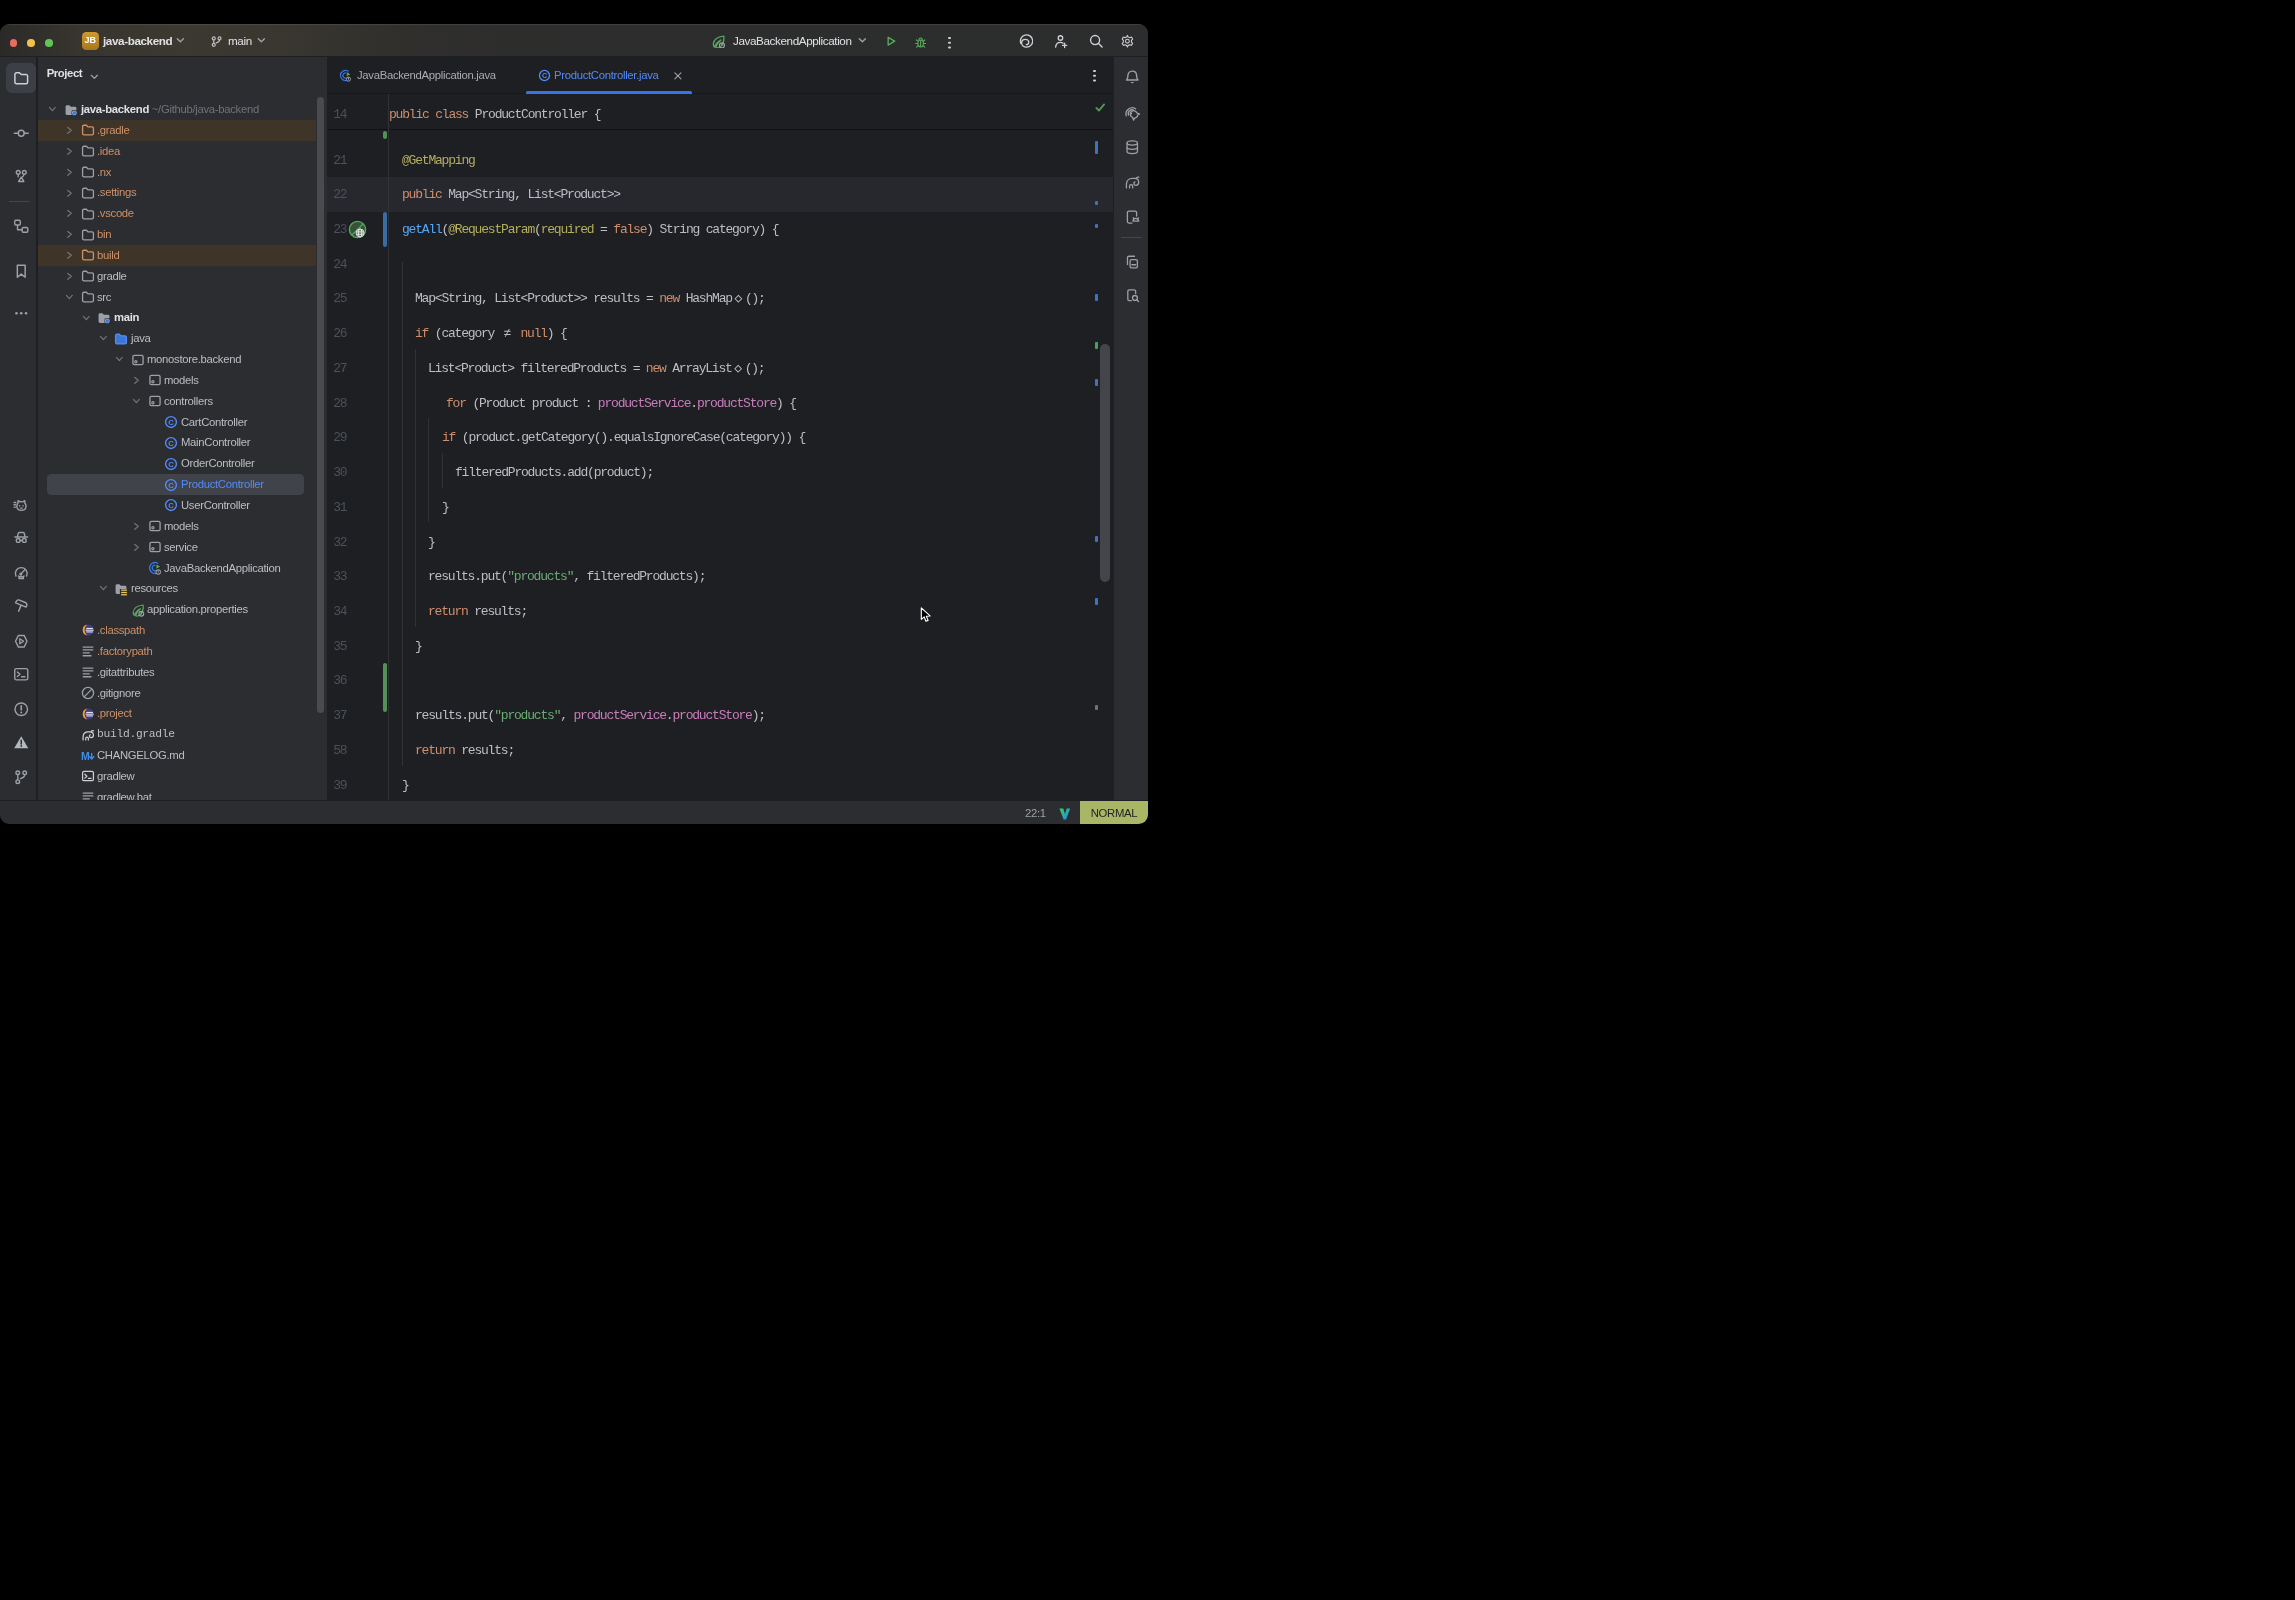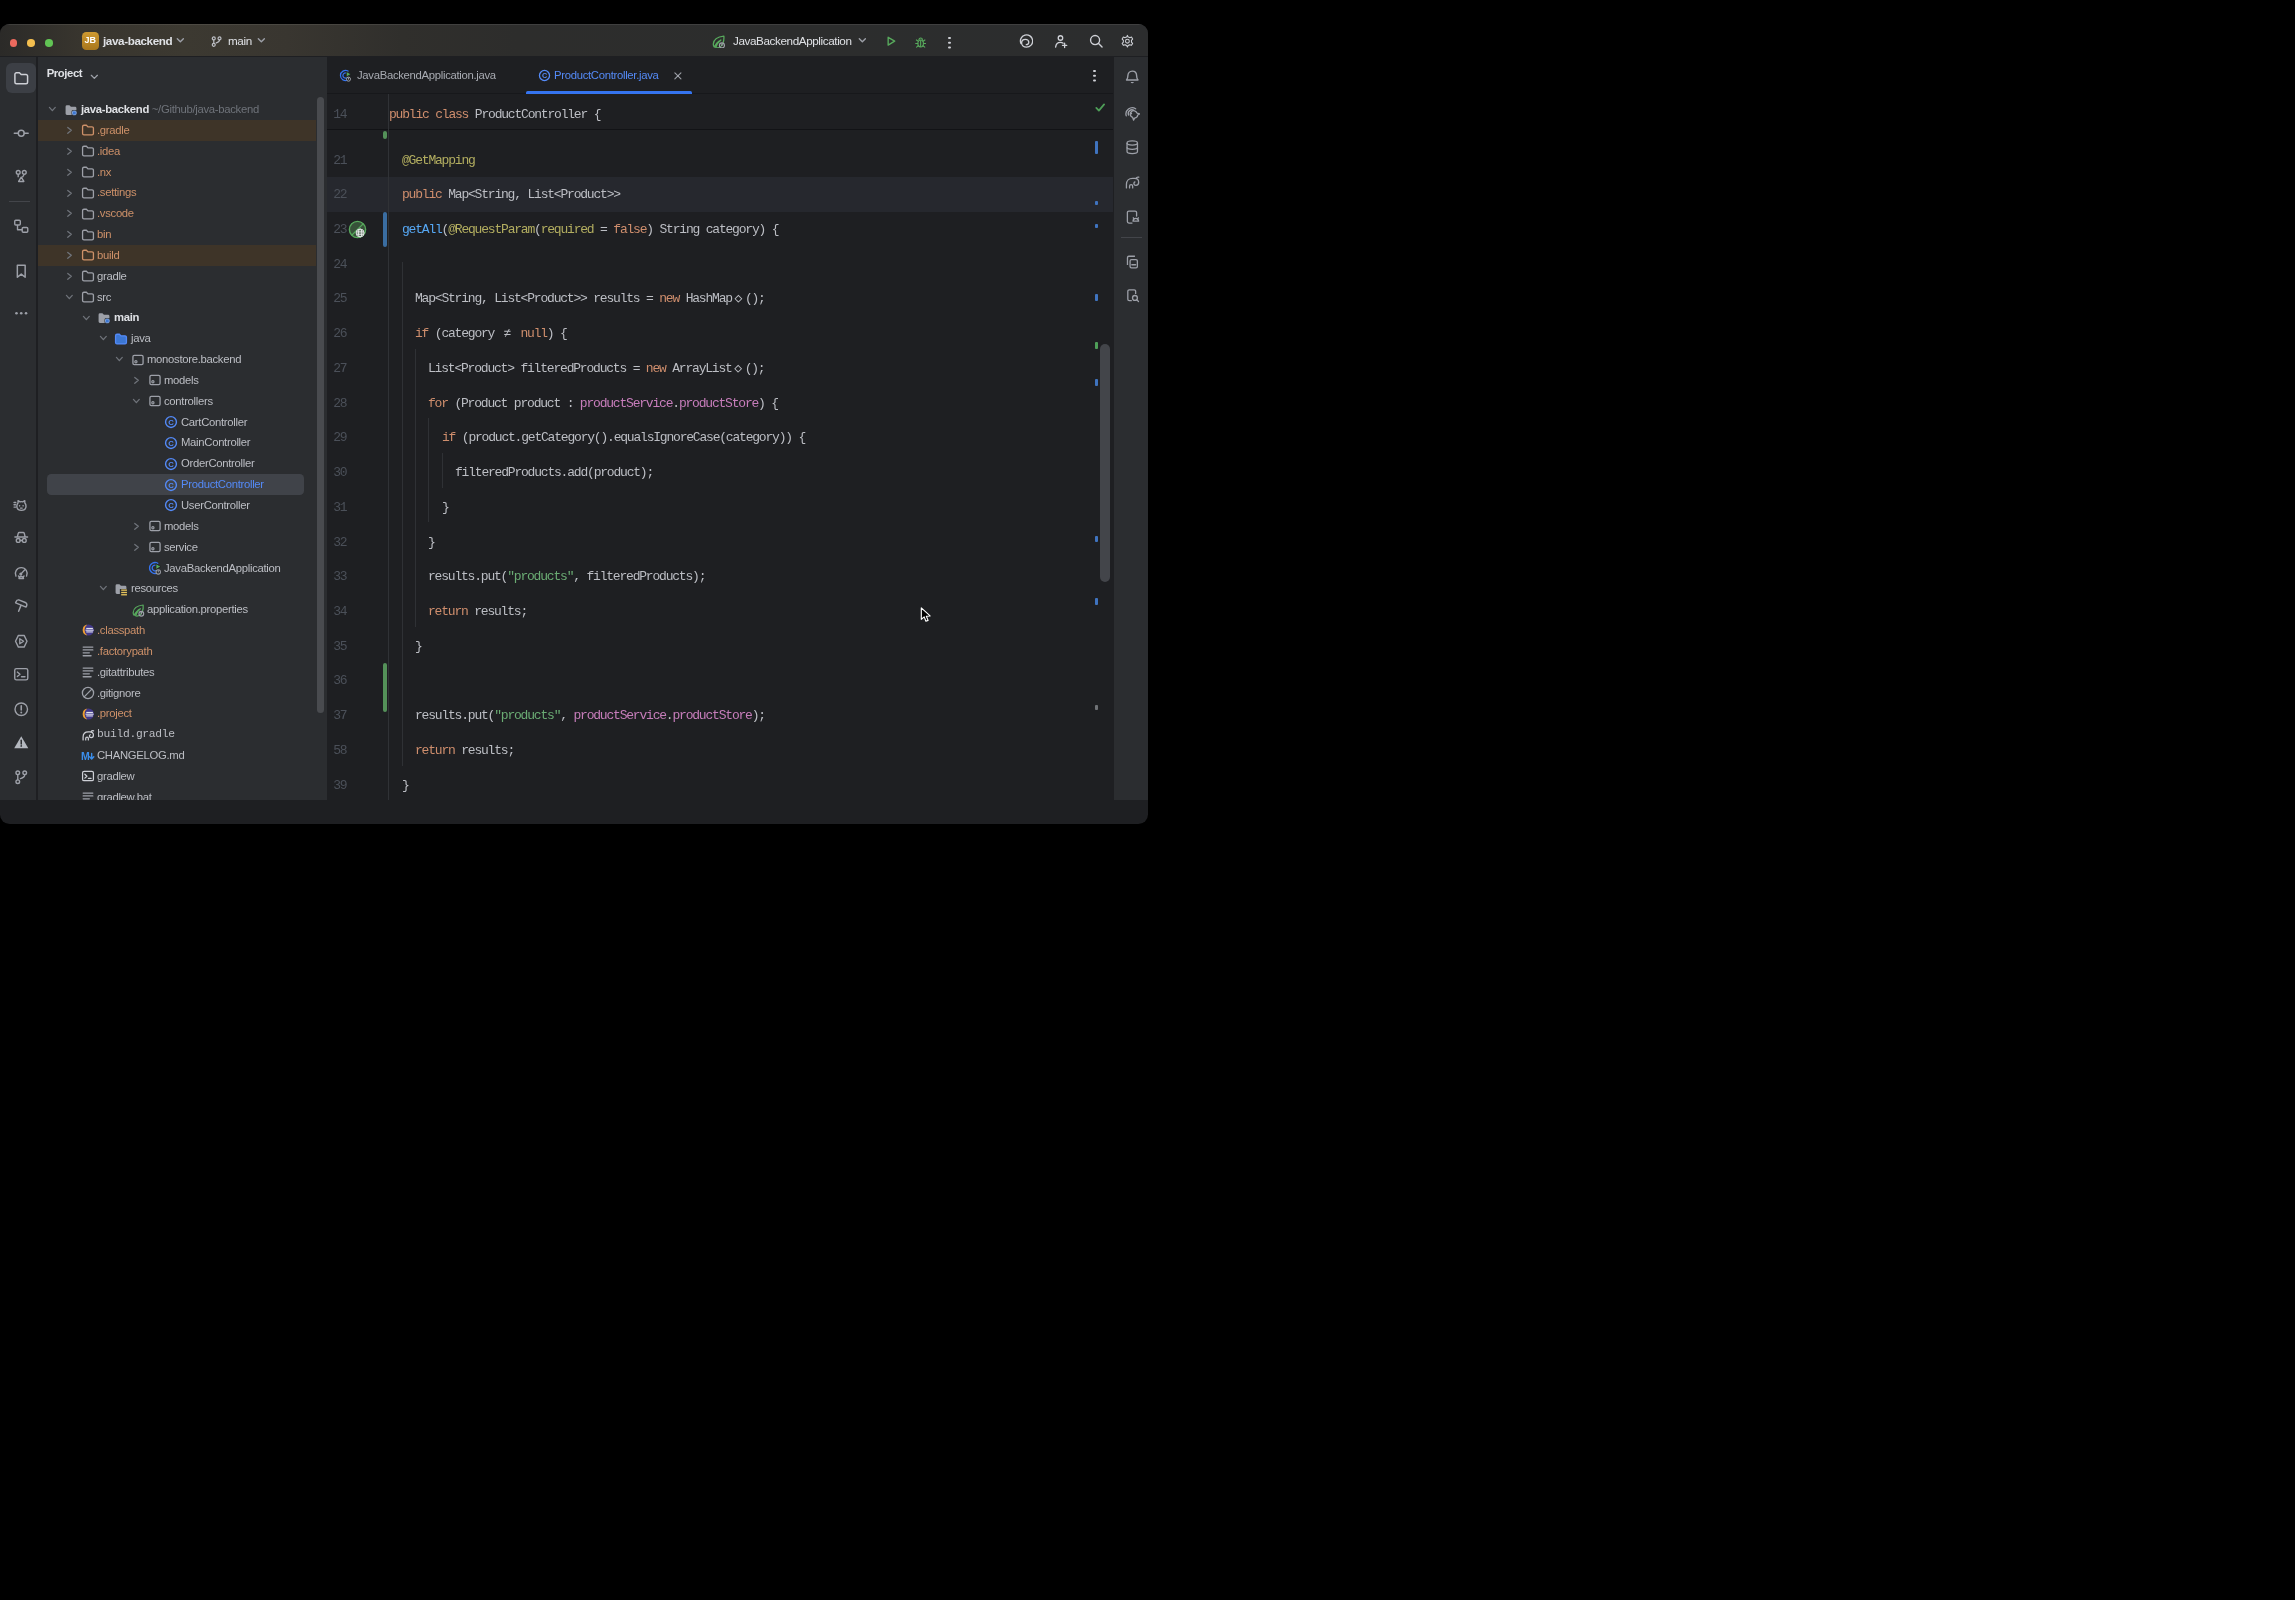--- a/index.html
+++ b/index.html
@@ -520,21 +520,21 @@
 <div class="codeline" style="left:75px; top:120px;"><span class="kw">public</span> Map&lt;String, List&lt;Product&gt;&gt;</div>
 <div class="lnum" style="left:-15.6px; top:155px;">23</div>
 <div class="codeline" style="left:75px; top:155px;"><span class="mtd">getAll</span>(<span class="ann">@RequestParam</span>(<span class="ann">required</span> = <span class="kw">false</span>) String category) {</div>
 <div class="lnum" style="left:-15.6px; top:224px;">25</div>
 <div class="codeline" style="left:88px; top:224px;">Map&lt;String, List&lt;Product&gt;&gt; results = <span class="kw">new</span> HashMap<span class="lig">◇</span>();</div>
 <div class="lnum" style="left:-15.6px; top:259px;">26</div>
 <div class="codeline" style="left:88px; top:259px;"><span class="kw">if</span> (category <span class="lig">≠</span> <span class="kw">null</span>) {</div>
 <div class="lnum" style="left:-15.6px; top:294px;">27</div>
 <div class="codeline" style="left:101px; top:294px;">List&lt;Product&gt; filteredProducts = <span class="kw">new</span> ArrayList<span class="lig">◇</span>();</div>
 <div class="lnum" style="left:-15.6px; top:329px;">28</div>
-<div class="codeline" style="left:101px; top:329px;"><span class="kw">for</span> (Product product : <span class="fld">productService</span>.<span class="fld">productStore</span>) {</div>
+<div class="codeline" style="left:119px; top:329px;"><span class="kw">for</span> (Product product : <span class="fld">productService</span>.<span class="fld">productStore</span>) {</div>
 <div class="lnum" style="left:-15.6px; top:363px;">29</div>
 <div class="codeline" style="left:115px; top:363px;"><span class="kw">if</span> (product.getCategory().equalsIgnoreCase(category)) {</div>
 <div class="lnum" style="left:-15.6px; top:398px;">30</div>
 <div class="codeline" style="left:128px; top:398px;">filteredProducts.add(product);</div>
 <div class="lnum" style="left:-15.6px; top:433px;">31</div>
 <div class="codeline" style="left:115px; top:433px;">}</div>
 <div class="lnum" style="left:-15.6px; top:468px;">32</div>
 <div class="codeline" style="left:101px; top:468px;">}</div>
 <div class="lnum" style="left:-15.6px; top:502px;">33</div>
 <div class="codeline" style="left:101px; top:502px;">results.put(<span class="str">"products"</span>, filteredProducts);</div>
@@ -616,18 +616,31 @@
 <div class="sicon" style="left:9.6px; top:230px;"><svg width="16.5" height="16.5" viewBox="0 0 19 19">
           <g stroke="#9da0a8" stroke-width="1.5" fill="none" stroke-linejoin="round">
             <path d="M13.4 8 V4.8 a1.6 1.6 0 0 0-1.6-1.6 H6 a1.6 1.6 0 0 0-1.6 1.6 v9.4 a1.6 1.6 0 0 0 1.6 1.6 h3"></path>
             <path d="M8.2 3.2 v2.2 h2.2" opacity="0"></path>
             <circle cx="12.6" cy="12.6" r="2.8"></circle>
             <path d="M14.7 14.7 l2 2" stroke-linecap="round"></path>
           </g>
         </svg></div>
 </div>
 
+  <div id="status">
+    <div class="abs" style="left:1025px; top:0; height:24px; line-height:24px; font-size:11.3px; letter-spacing:-0.3px; color:#9da0a8;">22:1</div>
+    <div class="abs" style="left:1059px; top:6px;"><svg width="12" height="12" viewBox="0 0 14 14">
+          <defs>
+            <linearGradient id="vg" x1="0" y1="0" x2="1" y2="1">
+              <stop offset="0" stop-color="#34d058"></stop>
+              <stop offset="1" stop-color="#2188ff"></stop>
+            </linearGradient>
+          </defs>
+          <path d="M0.5 0.5 h4.5 l2 6.5 2-6.5 h4 L8.2 13.5 H5.4 Z" fill="url(#vg)"></path>
+        </svg></div>
+    <div class="abs" style="left:1080px; top:0; width:68px; height:24px; background:#a9b665; color:#1f2123; font-size:11.3px; letter-spacing:-0.3px; line-height:24px; text-align:center;">NORMAL</div>
+  </div>
 
   <div class="abs" style="left:920px; top:583px;"><svg width="11.3" height="16.5" viewBox="0 0 13 19">
         <path d="M1.5 1 L1.5 14.2 L4.8 11.4 L6.8 16.4 L9.3 15.4 L7.3 10.6 L11.6 10.3 Z" fill="#000" stroke="#fff" stroke-width="1.3" stroke-linejoin="round"></path>
       </svg></div>
 </div>
 
 
 </body></html>

